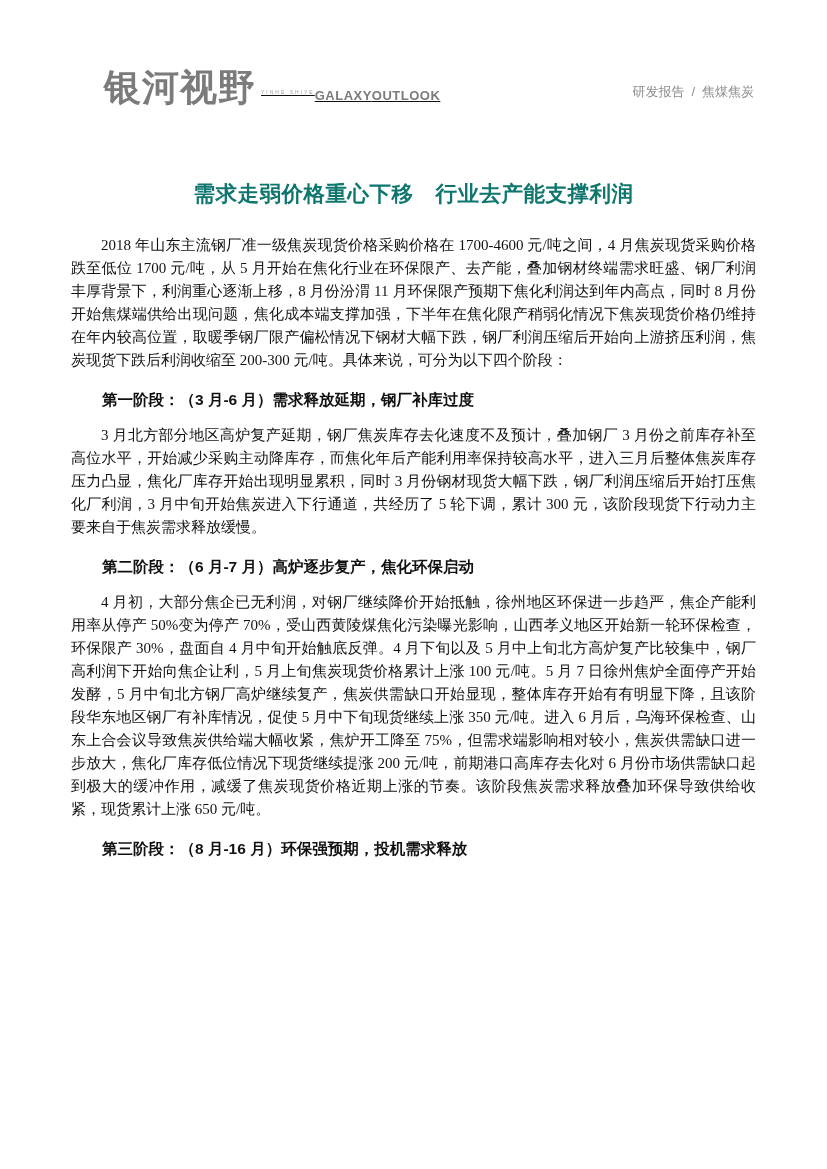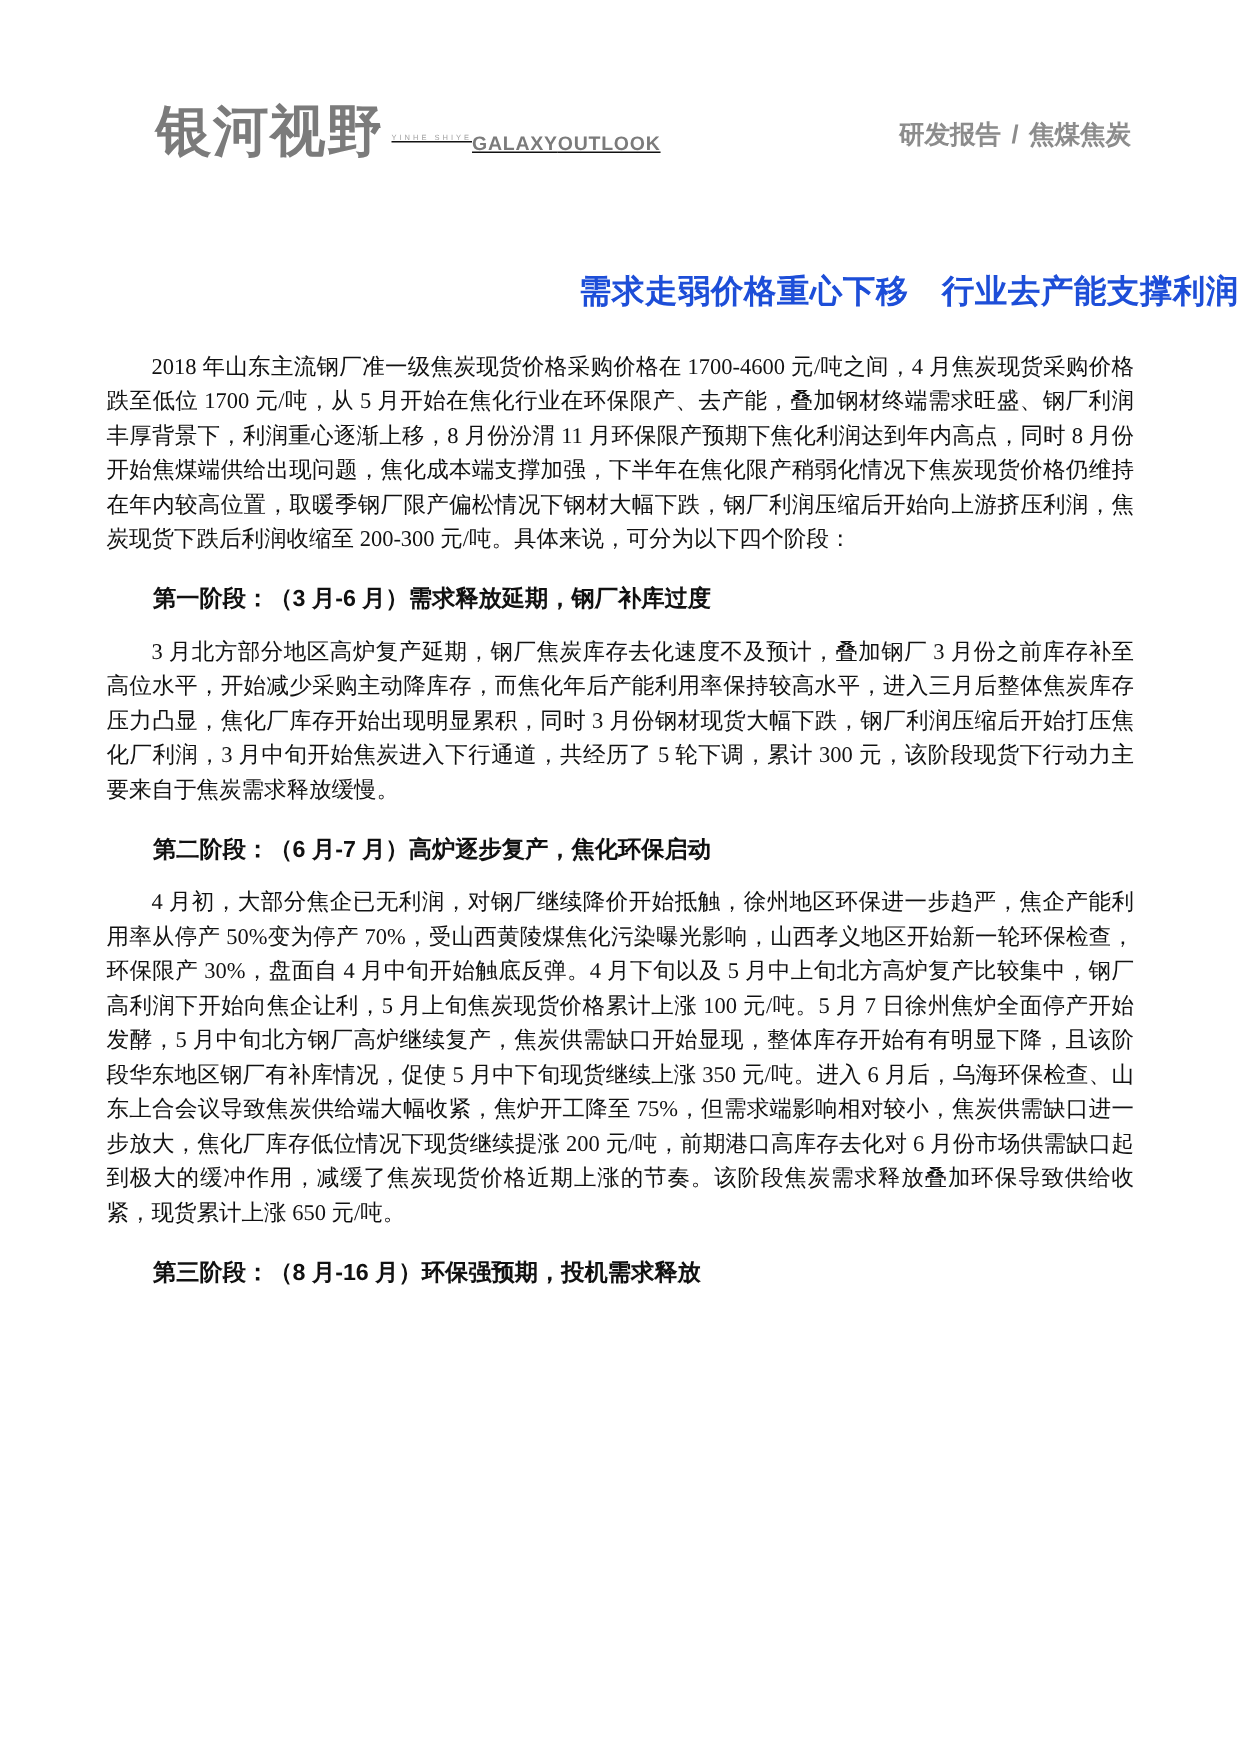--- a/index.html
+++ b/index.html
@@ -45,34 +45,34 @@
   .logo-en-line{
     font-family:"Liberation Sans","DejaVu Sans",sans-serif;
     font-weight:bold;
     font-size:13px;
     line-height:1.08;
     color:#7b7b7b;
     letter-spacing:0.5px;
   }
   .report-label{
     font-family:"Liberation Sans","DejaVu Sans",sans-serif;
-    font-weight:bold;
-    font-size:17px;
+    font-weight:normal;
+    font-size:13px;
     color:#8c8c8c;
     white-space:nowrap;
     padding-bottom:4px;
   }
   .report-label .sep{margin:0 7px;}
   
   .doc-title{
     margin-top:74px;
-    text-align:right;
+    text-align:center;
     font-weight:bold;
     font-size:21.5px;
-    color:#1d4ed8;
+    color:#0f766e;
     letter-spacing:0.5px;
   }
   .section-heading{
     margin:36px 0 0 45px;
     font-family:"Liberation Sans","DejaVu Sans",sans-serif;
     font-weight:bold;
     font-size:17px;
     color:#000000;
   }
   

